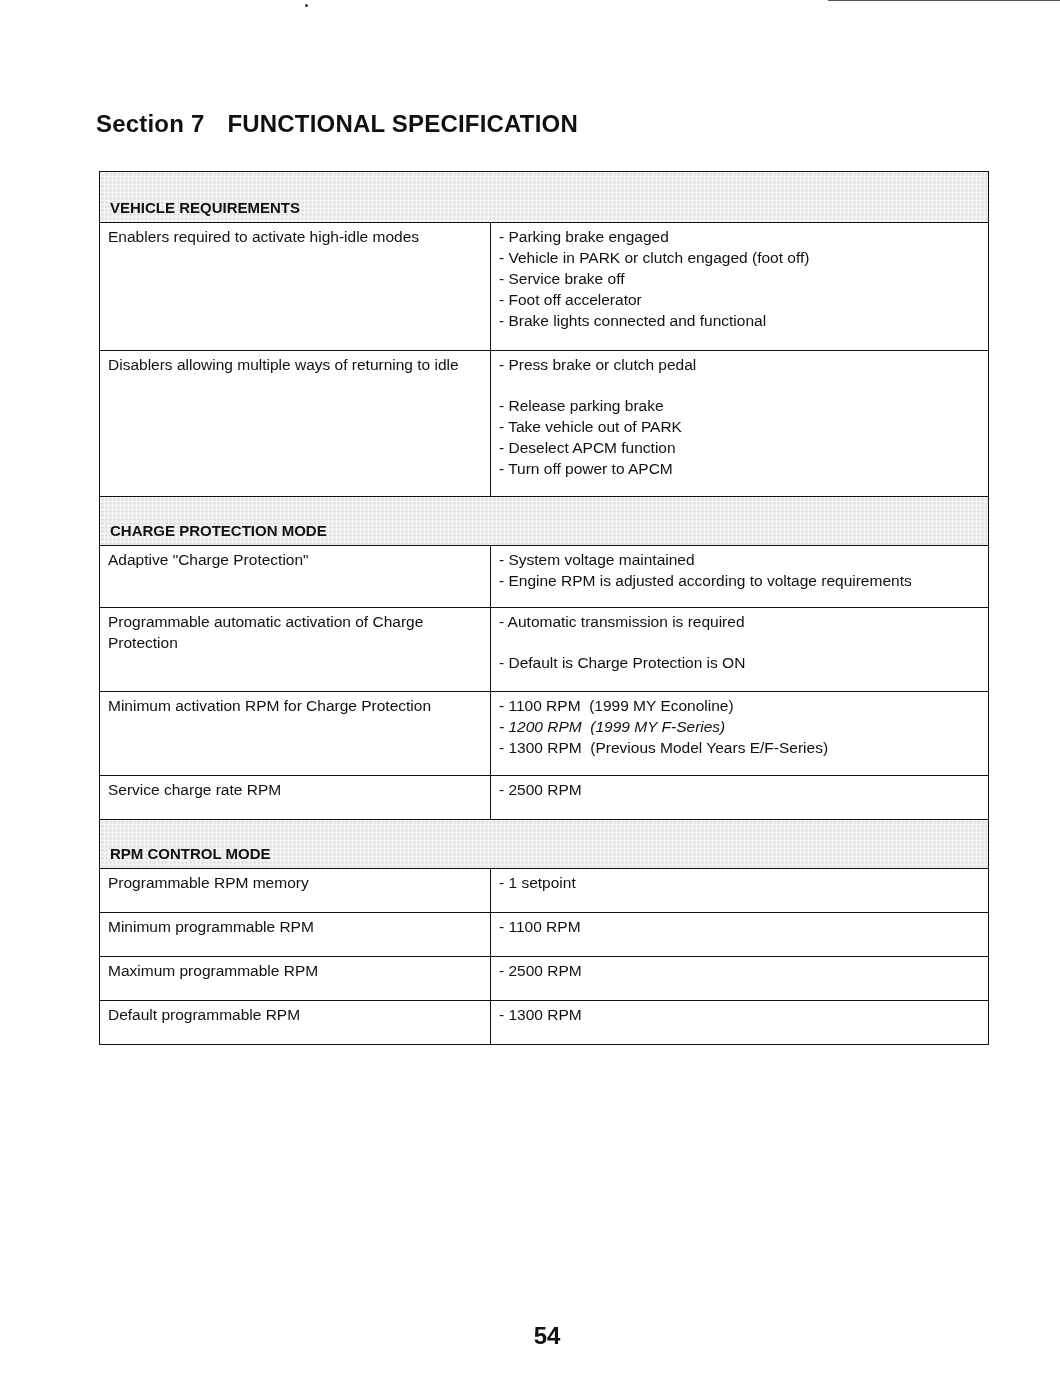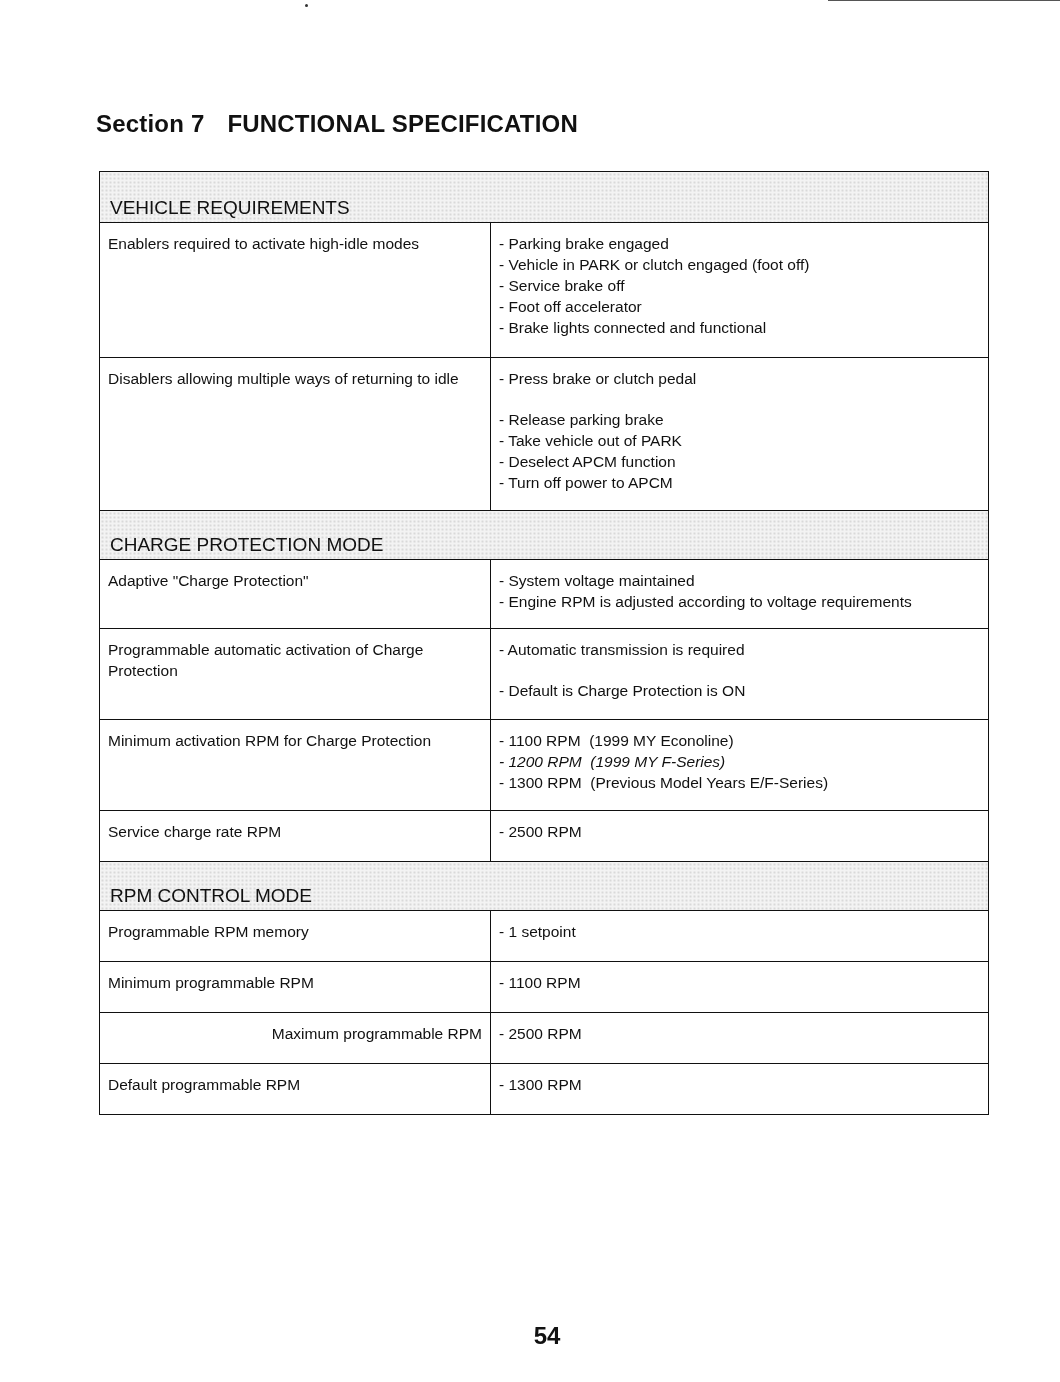--- a/index.html
+++ b/index.html
@@ -16,31 +16,31 @@
       font-size: 24px; font-weight: bold; letter-spacing: 0.2px;
     }
     .section-title .num { margin-right: 16px; }
     table.spec {
       position: absolute; left: 99px; top: 171px;
       width: 890px; border-collapse: collapse; table-layout: fixed;
       font-size: 15.5px; line-height: 21px;
     }
     table.spec td {
       border: 1.5px solid #111; vertical-align: top;
-      padding: 10px 8px 6px 8px;
+      padding: 3px 8px 6px 8px;
     }
     table.spec col.c1 { width: 391px; }
     tr.header td {
       background-color: #f3f3f3;
       background-image:
         radial-gradient(#bbb 0.6px, transparent 0.8px),
         radial-gradient(#ccc 0.5px, transparent 0.7px);
       background-size: 4px 4px, 6px 6px;
       background-position: 0 0, 2px 3px;
-      font-weight: normal; font-size: 19px;
+      font-weight: bold; font-size: 15px;
       vertical-align: bottom; padding: 0 10px 4px 10px;
     }
     .line { display: block; }
     .gap { height: 20px; }
     .justify { text-align: justify; text-align-last: left; }
     .page-number {
       position: absolute; left: 0; width: 1094px; top: 1322px;
       text-align: center; font-size: 24px; font-weight: bold;
     }
   </style>
@@ -125,21 +125,21 @@
     </tr>
     <tr>
       <td style="height:34px;">Programmable RPM memory</td>
       <td>- 1 setpoint</td>
     </tr>
     <tr>
       <td style="height:34px;">Minimum programmable RPM</td>
       <td>- 1100 RPM</td>
     </tr>
     <tr>
-      <td style="height:34px;text-align:right;">Maximum programmable RPM</td>
+      <td style="height:34px;">Maximum programmable RPM</td>
       <td>- 2500 RPM</td>
     </tr>
     <tr>
       <td style="height:34px;">Default programmable RPM</td>
       <td>- 1300 RPM</td>
     </tr>
   </tbody>
 </table>
 
 <div class="page-number">54</div>

